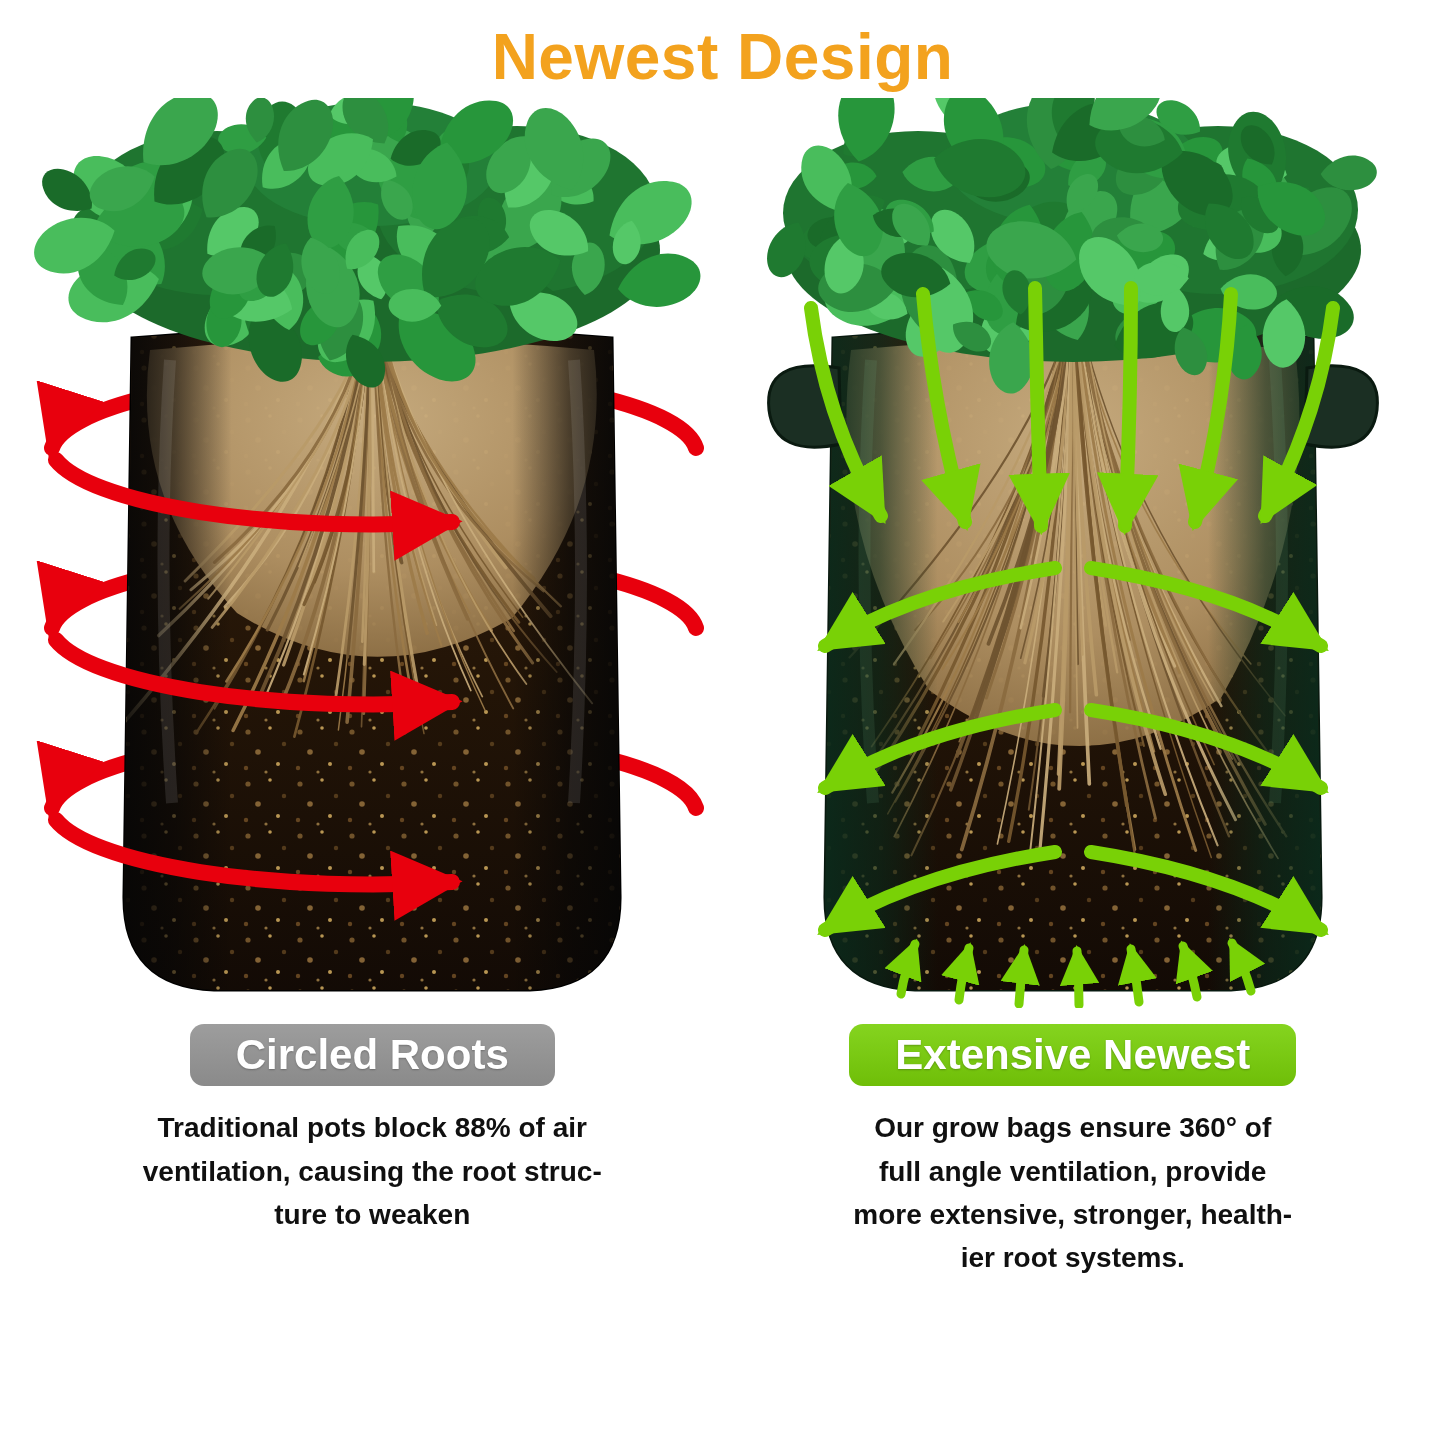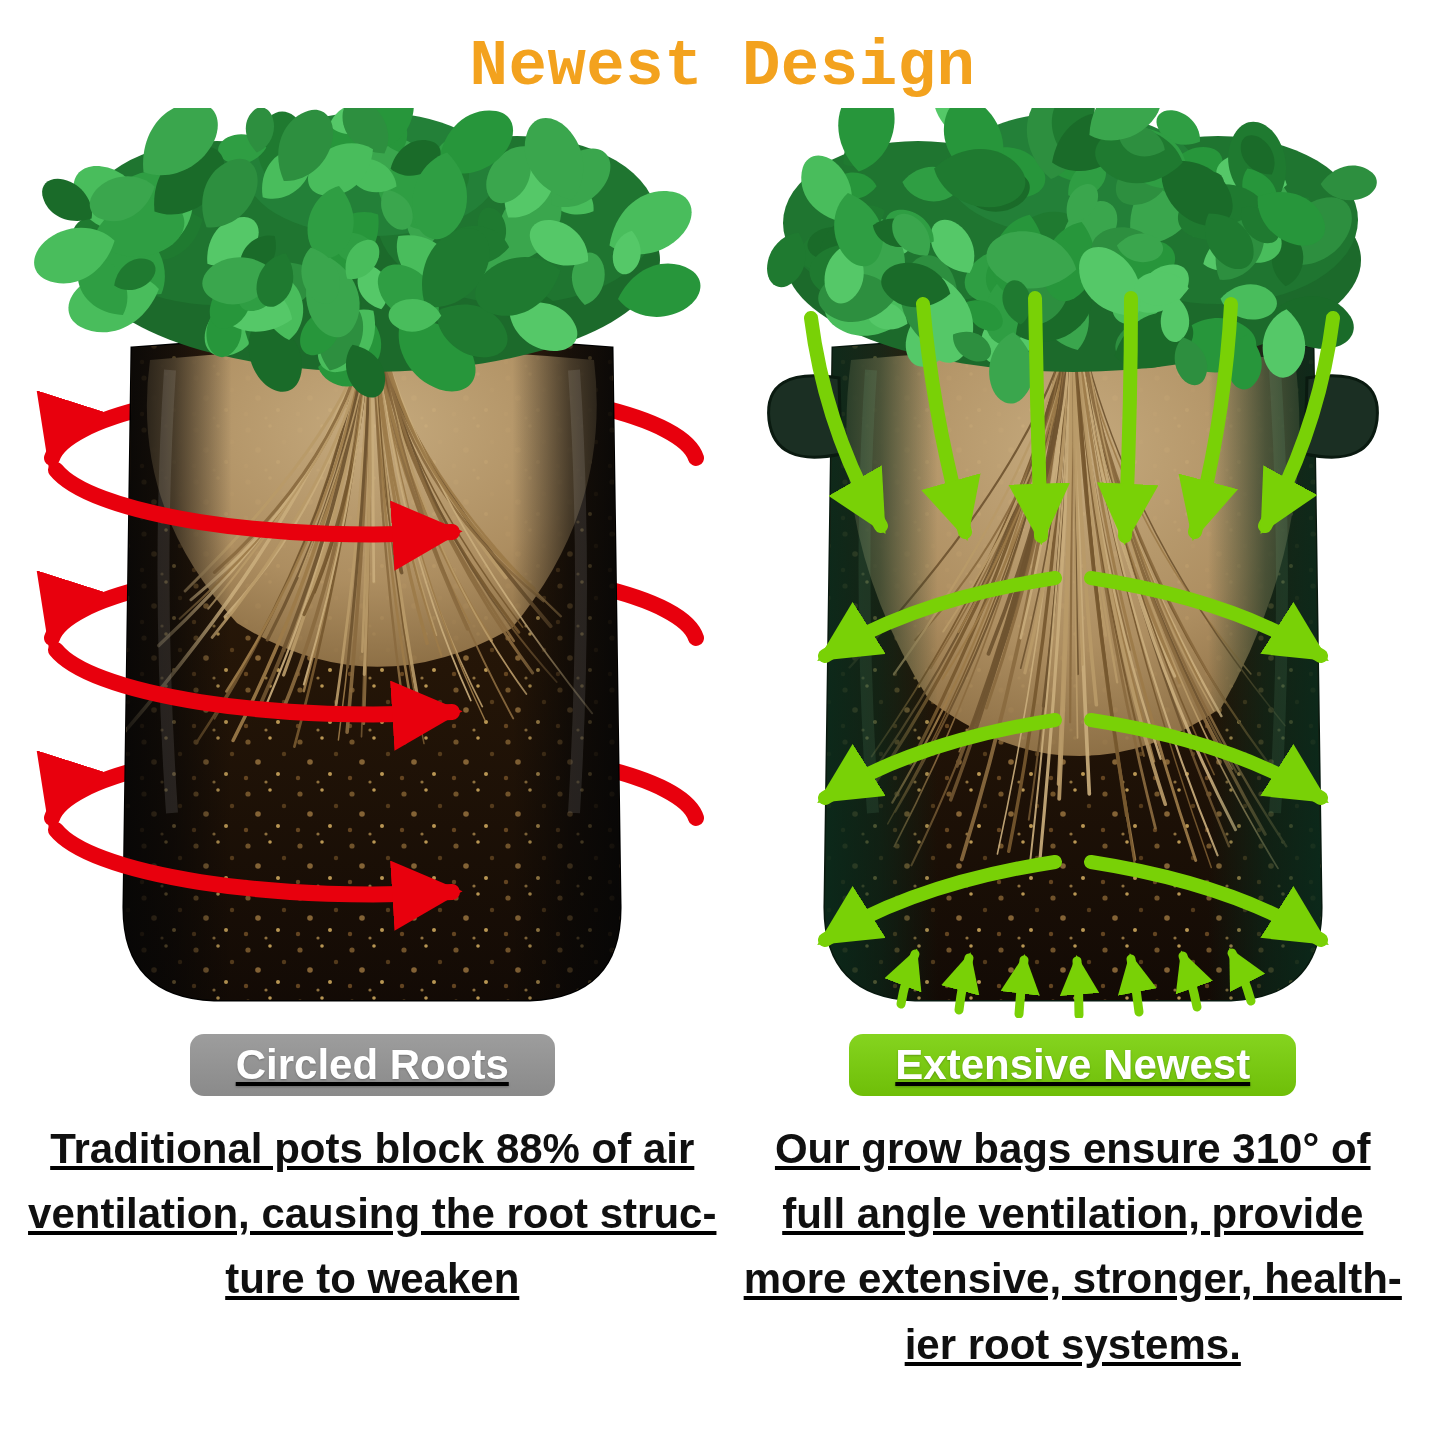--- a/index.html
+++ b/index.html
@@ -1,27 +1,27 @@
 <!DOCTYPE html>
 <html style="--title: #F3A21E; --red-arrow: #E8000D; --green-arrow: #79D106; --badge-gray: #9D9D9D; --badge-green: #85D41F; --description-text: #101010;"><head>
 <meta charset="utf-8">
 <style>
   html,body{margin:0;padding:0;background:#ffffff;}
   body{width:1445px;height:1445px;overflow:hidden;font-family:"Liberation Sans",sans-serif;}
   .page{width:1445px;height:1445px;display:flex;flex-direction:column;align-items:center;background:#fff;}
-  .title{margin-top:30px;text-align:center;font-weight:bold;font-size:64px;line-height:1.16;
-         color:var(--title,#F3A21E);letter-spacing:.5px;font-family:Liberation Mono, monospace;}
+  .title{margin-top:20px;text-align:center;font-weight:bold;font-size:64px;line-height:1.16;
+         color:var(--title,#F3A21E);letter-spacing:.5px;}
   .cols{display:flex;width:100%;padding:0 22px;box-sizing:border-box;margin-top:4px;}
-  .col{flex:1;display:flex;flex-direction:column;align-items:center;text-decoration:underline;}
+  .col{flex:1;display:flex;flex-direction:column;align-items:center;}
   svg.illus{width:680px;height:910px;display:block;}
   .badge{margin-top:16px;padding:7px 46px;border-radius:14px;font-size:42px;font-weight:bold;color:#fff;
          text-shadow:0 1px 2px rgba(0,0,0,.25);white-space:nowrap;}
   .badge-gray{background:linear-gradient(var(--badge-gray,#9D9D9D),#8a8a8a);}
   .badge-green{background:linear-gradient(var(--badge-green,#85D41F),#6fbe08);}
-  .desc{margin:20px 0 0;font-size:42px;font-weight:bold;color:var(--description-text,#101010);
+  .desc{margin:20px 0 0;font-size:28px;font-weight:bold;color:var(--description-text,#101010);
         text-align:center;line-height:1.55;white-space:pre-line;}
   .arcs{fill:none;stroke-width:16;stroke-linecap:round;}
   .red-stroke path{stroke:var(--red-arrow,#E8000D);}
   .red-fill{fill:var(--red-arrow,#E8000D);}
   .green-arrows{fill:none;stroke-linecap:round;}
   .green-arrows path{stroke:var(--green-arrow,#79D106);}
   .green-fill{fill:var(--green-arrow,#79D106);}
   .ga-main{stroke-width:14;}
   .ga-small{stroke-width:9;}
   .sheen{stroke:rgba(255,255,255,.10);stroke-width:12;fill:none;}
@@ -504,20 +504,20 @@
           <path d="M168 896 Q172 872 182 846" marker-end="url(#mgreen)"></path>
           <path d="M226 902 Q229 876 236 850" marker-end="url(#mgreen)"></path>
           <path d="M286 906 Q288 878 291 852" marker-end="url(#mgreen)"></path>
           <path d="M346 907 Q346 879 344 853" marker-end="url(#mgreen)"></path>
           <path d="M406 904 Q403 877 398 851" marker-end="url(#mgreen)"></path>
           <path d="M464 899 Q459 873 450 848" marker-end="url(#mgreen)"></path>
           <path d="M518 893 Q511 868 499 845" marker-end="url(#mgreen)"></path>
         </g>
       </svg>
       <div class="badge badge-green">Extensive Newest</div>
-      <p class="desc">Our grow bags ensure 310° of
+      <p class="desc">Our grow bags ensure 360° of
 full angle ventilation, provide
 more extensive, stronger, health-
 ier root systems.</p>
     </div>
 
   </div>
 </div>
 
 </body></html>

